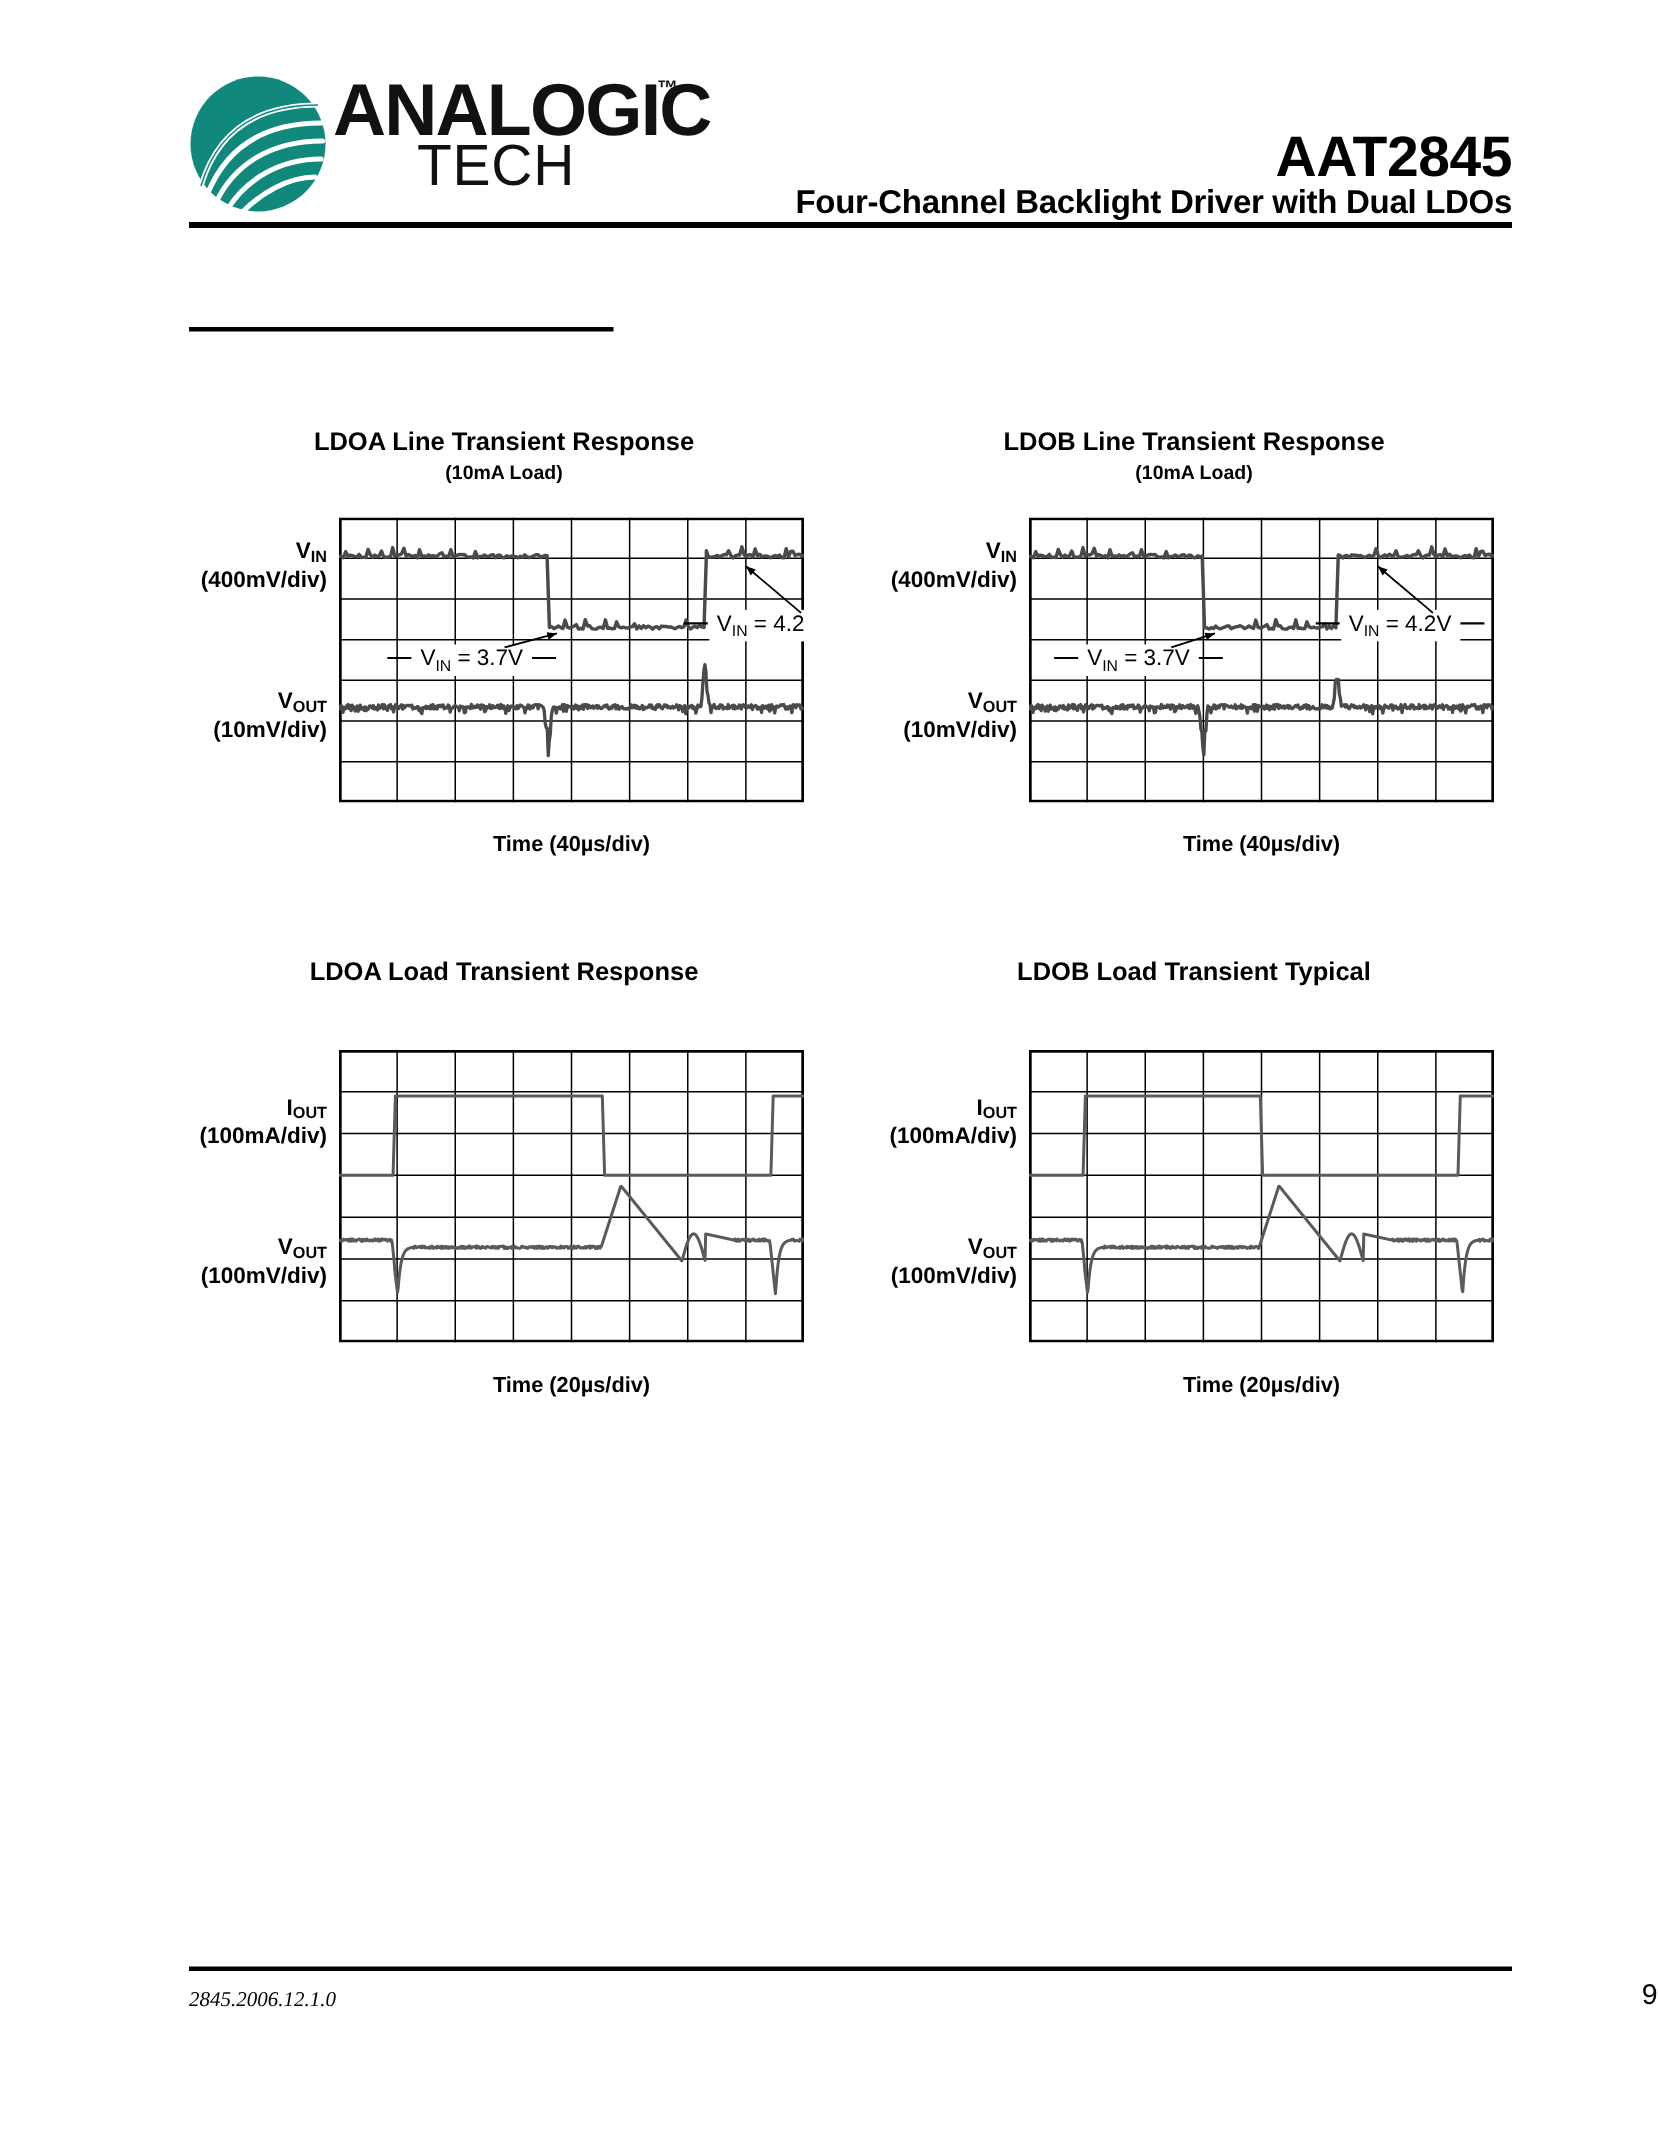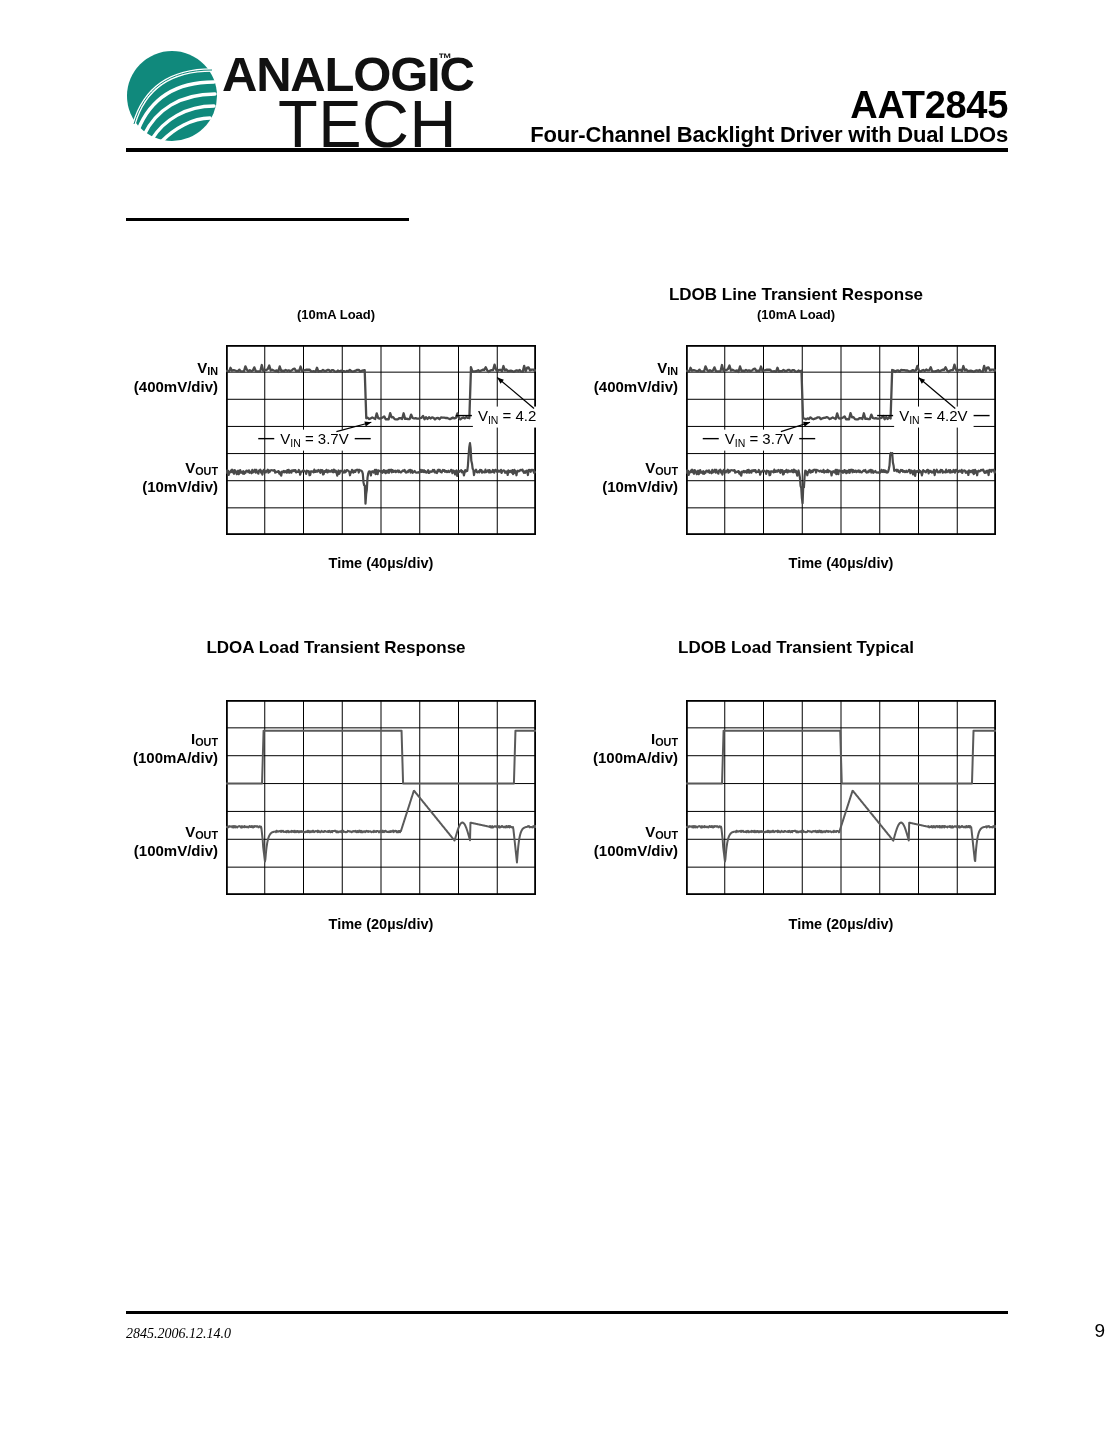--- a/index.html
+++ b/index.html
@@ -15,21 +15,21 @@
   .logo-mark{position:absolute;left:0px;top:8px;width:92px;height:92px;}
   .logo-word{position:absolute;left:96px;top:2px;width:240px;height:100px;}
   .wm-analogic{
     position:absolute;left:0;top:6px;
     font-size:49px;font-weight:bold;letter-spacing:-1.2px;
     font-family:"Liberation Sans",sans-serif;color:#111;line-height:1;
   }
   .wm-tm{position:absolute;left:216px;top:6px;font-size:14px;font-weight:bold;color:#111;}
   .wm-tech{
     position:absolute;left:56px;top:48px;
-    font-size:65px;font-weight:normal;letter-spacing:0.5px;
+    font-size:38px;font-weight:normal;letter-spacing:0.5px;
     color:#111;line-height:1;
     -webkit-text-stroke:0px;
     transform:scaleY(1.02);
   }
   .hdr-part{
     position:absolute;right:0px;top:42px;
     font-size:38px;font-weight:bold;letter-spacing:-0.3px;color:#000;text-align:center;
   }
   .hdr-sub{
     position:absolute;right:0px;top:80px;
@@ -111,20 +111,21 @@
     </div>
 
     <div class="hdr-part">AAT2845</div>
     <div class="hdr-sub">Four-Channel Backlight Driver with Dual LDOs</div>
   </div>
   <div class="hdr-rule"></div>
 
   <div class="sec-underline"></div>
 
   <div class="chart-block" id="block0" style="left:126px;top:285px;width:420px;height:295px;">
+    <div class="ch-title">LDOA Line Transient Response</div>
     <div class="ch-sub">(10mA Load)</div>
     <div class="ylab" style="left:0px;top:74px;width:92px;">
       <div class="l1">V<sub>IN</sub></div>
       <div class="l2">(400mV/div)</div>
     </div>
     <div class="ylab" style="left:0px;top:174px;width:92px;">
       <div class="l1">V<sub>OUT</sub></div>
       <div class="l2">(10mV/div)</div>
     </div>
     <div class="scope" style="left:100px;top:60px;">
@@ -276,16 +277,16 @@
           </g>
           <rect x="0.9" y="0.9" width="308.2" height="193.2" fill="none" stroke="#000" stroke-width="1.8"></rect>
           <polyline points="0.00,83.57 1.50,83.57 3.00,83.57 4.50,83.57 6.01,83.57 7.51,83.57 9.01,83.57 10.51,83.57 12.01,83.57 13.51,83.57 15.02,83.57 16.52,83.57 18.02,83.57 19.52,83.57 21.02,83.57 22.52,83.57 24.02,83.57 25.53,83.57 27.03,83.57 28.53,83.57 30.03,83.57 31.53,83.57 33.03,83.57 34.54,83.57 36.04,83.57 36.04,83.57 37.59,30.64 37.59,30.64 39.08,30.64 40.58,30.64 42.07,30.64 43.57,30.64 45.06,30.64 46.56,30.64 48.05,30.64 49.55,30.64 51.05,30.64 52.54,30.64 54.04,30.64 55.53,30.64 57.03,30.64 58.52,30.64 60.02,30.64 61.51,30.64 63.01,30.64 64.50,30.64 66.00,30.64 67.49,30.64 68.99,30.64 70.49,30.64 71.98,30.64 73.48,30.64 74.97,30.64 76.47,30.64 77.96,30.64 79.46,30.64 80.95,30.64 82.45,30.64 83.94,30.64 85.44,30.64 86.93,30.64 88.43,30.64 89.92,30.64 91.42,30.64 92.92,30.64 94.41,30.64 95.91,30.64 97.40,30.64 98.90,30.64 100.39,30.64 101.89,30.64 103.38,30.64 104.88,30.64 106.37,30.64 107.87,30.64 109.36,30.64 110.86,30.64 112.36,30.64 113.85,30.64 115.35,30.64 116.84,30.64 118.34,30.64 119.83,30.64 121.33,30.64 122.82,30.64 124.32,30.64 125.81,30.64 127.31,30.64 128.80,30.64 130.30,30.64 131.79,30.64 133.29,30.64 134.79,30.64 136.28,30.64 137.78,30.64 139.27,30.64 140.77,30.64 142.26,30.64 143.76,30.64 145.25,30.64 146.75,30.64 148.24,30.64 149.74,30.64 151.23,30.64 152.73,30.64 154.22,30.64 154.22,30.64 155.77,83.57 155.77,83.57 157.27,83.57 158.77,83.57 160.26,83.57 161.76,83.57 163.26,83.57 164.75,83.57 166.25,83.57 167.75,83.57 169.24,83.57 170.74,83.57 172.24,83.57 173.73,83.57 175.23,83.57 176.73,83.57 178.22,83.57 179.72,83.57 181.22,83.57 182.71,83.57 184.21,83.57 185.71,83.57 187.20,83.57 188.70,83.57 190.20,83.57 191.69,83.57 193.19,83.57 194.69,83.57 196.18,83.57 197.68,83.57 199.17,83.57 200.67,83.57 202.17,83.57 203.66,83.57 205.16,83.57 206.66,83.57 208.15,83.57 209.65,83.57 211.15,83.57 212.64,83.57 214.14,83.57 215.64,83.57 217.13,83.57 218.63,83.57 220.13,83.57 221.62,83.57 223.12,83.57 224.62,83.57 226.11,83.57 227.61,83.57 229.11,83.57 230.60,83.57 232.10,83.57 233.60,83.57 235.09,83.57 236.59,83.57 238.09,83.57 239.58,83.57 241.08,83.57 242.57,83.57 244.07,83.57 245.57,83.57 247.06,83.57 248.56,83.57 250.06,83.57 251.55,83.57 253.05,83.57 254.55,83.57 256.04,83.57 257.54,83.57 259.04,83.57 260.53,83.57 262.03,83.57 263.53,83.57 265.02,83.57 266.52,83.57 268.02,83.57 269.51,83.57 271.01,83.57 272.51,83.57 274.00,83.57 275.50,83.57 277.00,83.57 278.49,83.57 279.99,83.57 281.49,83.57 282.98,83.57 284.48,83.57 285.98,83.57 285.98,83.57 287.52,30.64 287.52,30.64 289.02,30.64 290.52,30.64 292.02,30.64 293.52,30.64 295.02,30.64 296.51,30.64 298.01,30.64 299.51,30.64 301.01,30.64 302.51,30.64 304.01,30.64 305.50,30.64 307.00,30.64 308.50,30.64 310.00,30.64" fill="none" stroke="#5a5a5a" stroke-width="2" stroke-linejoin="round" stroke-linecap="round"></polyline>
           <polyline points="0.00,126.84 0.44,126.95 0.89,126.93 1.33,127.36 1.77,127.51 2.21,127.34 2.66,126.59 3.10,126.06 3.54,126.73 3.99,126.76 4.43,126.61 4.87,126.25 5.31,126.32 5.76,126.50 6.20,127.36 6.64,127.06 7.09,125.97 7.53,127.54 7.97,126.98 8.41,127.26 8.86,125.92 9.30,126.49 9.74,127.42 10.19,126.49 10.63,127.22 11.07,127.03 11.51,127.39 11.96,126.43 12.40,126.43 12.84,126.23 13.29,126.34 13.73,126.04 14.17,126.67 14.61,127.18 15.06,127.58 15.50,126.24 15.94,127.50 16.39,127.03 16.83,126.26 17.27,126.51 17.71,127.14 18.16,127.32 18.60,126.01 19.04,126.29 19.49,127.06 19.93,127.04 20.37,127.26 20.81,126.64 21.26,127.11 21.70,126.77 22.14,127.08 22.59,127.41 23.03,126.45 23.47,126.24 23.91,125.94 24.36,126.89 24.80,126.70 25.24,126.99 25.69,126.06 26.13,127.16 26.57,126.24 27.01,127.53 27.46,126.95 27.90,126.21 28.34,126.96 28.79,125.95 29.23,126.11 29.67,126.29 30.11,126.62 30.56,126.72 31.00,125.99 31.44,126.55 31.89,126.53 32.33,127.38 32.77,126.93 33.21,126.28 33.66,126.48 34.10,126.52 34.54,127.57 34.99,126.61 35.43,128.30 35.87,132.44 36.31,136.58 36.76,140.72 37.20,147.22 37.64,150.82 38.09,154.42 38.53,158.02 38.97,161.62 39.41,159.03 39.86,153.73 40.30,149.44 40.74,145.98 41.19,143.17 41.63,140.90 42.07,139.07 42.51,137.59 42.96,136.39 43.40,135.42 43.84,134.63 44.29,134.00 44.73,133.48 45.17,133.07 45.61,132.73 46.06,132.46 46.50,132.24 46.94,132.06 47.39,131.92 47.83,131.80 48.27,131.71 48.71,131.63 49.16,131.57 49.60,131.52 50.04,132.22 50.49,130.72 50.93,130.95 51.37,131.33 51.81,131.77 52.26,131.59 52.70,131.26 53.14,131.34 53.59,130.93 54.03,131.37 54.47,131.79 54.91,130.80 55.36,131.84 55.80,130.75 56.24,131.38 56.69,131.58 57.13,130.88 57.57,131.94 58.01,131.68 58.46,131.63 58.90,131.93 59.34,131.91 59.79,131.83 60.23,131.14 60.67,132.30 61.11,131.89 61.56,131.56 62.00,130.77 62.44,131.36 62.89,132.26 63.33,131.71 63.77,131.68 64.21,131.41 64.66,131.70 65.10,132.08 65.54,130.88 65.99,131.03 66.43,131.62 66.87,131.15 67.31,131.59 67.76,132.05 68.20,130.89 68.64,132.26 69.09,130.84 69.53,131.87 69.97,132.17 70.41,131.84 70.86,130.97 71.30,131.71 71.74,131.05 72.19,132.16 72.63,132.13 73.07,131.25 73.51,132.20 73.96,131.86 74.40,131.28 74.84,131.15 75.29,131.92 75.73,131.15 76.17,131.45 76.61,131.83 77.06,131.62 77.50,132.26 77.94,131.69 78.39,132.25 78.83,132.30 79.27,132.23 79.71,131.57 80.16,131.57 80.60,132.04 81.04,132.12 81.49,130.82 81.93,132.02 82.37,131.87 82.81,130.86 83.26,132.28 83.70,132.17 84.14,131.20 84.59,131.76 85.03,132.18 85.47,131.37 85.91,131.20 86.36,130.79 86.80,131.91 87.24,130.77 87.69,131.02 88.13,132.14 88.57,131.79 89.01,131.54 89.46,131.10 89.90,131.16 90.34,131.15 90.79,131.52 91.23,130.67 91.67,132.14 92.11,130.66 92.56,131.88 93.00,131.14 93.44,131.33 93.89,132.05 94.33,132.30 94.77,131.54 95.21,131.41 95.66,130.82 96.10,131.77 96.54,131.47 96.99,131.79 97.43,132.02 97.87,132.08 98.31,131.04 98.76,130.90 99.20,131.01 99.64,131.40 100.09,131.43 100.53,131.76 100.97,131.82 101.41,131.36 101.86,132.02 102.30,130.91 102.74,131.84 103.19,131.49 103.63,130.84 104.07,131.72 104.51,132.26 104.96,131.53 105.40,132.01 105.84,131.02 106.29,132.24 106.73,130.99 107.17,131.18 107.61,130.94 108.06,130.86 108.50,130.76 108.94,131.09 109.39,130.69 109.83,130.83 110.27,132.30 110.71,132.09 111.16,131.36 111.60,132.32 112.04,131.57 112.49,132.30 112.93,131.82 113.37,131.46 113.81,131.66 114.26,131.33 114.70,131.62 115.14,132.23 115.59,130.83 116.03,132.20 116.47,131.29 116.91,130.87 117.36,130.86 117.80,131.93 118.24,131.81 118.69,131.76 119.13,131.86 119.57,132.15 120.01,132.19 120.46,132.08 120.90,132.03 121.34,131.88 121.79,130.84 122.23,131.01 122.67,131.27 123.11,131.13 123.56,131.65 124.00,131.53 124.44,131.38 124.89,131.90 125.33,131.71 125.77,132.27 126.21,131.79 126.66,131.21 127.10,131.30 127.54,131.42 127.99,131.12 128.43,131.60 128.87,131.42 129.31,130.87 129.76,131.60 130.20,132.22 130.64,132.07 131.09,130.95 131.53,130.91 131.97,132.23 132.41,131.94 132.86,132.03 133.30,130.65 133.74,130.99 134.19,131.63 134.63,132.20 135.07,130.90 135.51,132.26 135.96,131.22 136.40,132.07 136.84,132.31 137.29,131.89 137.73,131.35 138.17,131.28 138.61,131.16 139.06,132.21 139.50,132.13 139.94,131.11 140.39,130.84 140.83,131.33 141.27,131.05 141.71,131.73 142.16,131.03 142.60,131.83 143.04,131.27 143.49,131.51 143.93,131.21 144.37,131.25 144.81,131.63 145.26,132.29 145.70,132.11 146.14,131.89 146.59,131.56 147.03,131.94 147.47,132.15 147.91,130.73 148.36,131.84 148.80,131.57 149.24,131.34 149.69,131.16 150.13,132.01 150.57,131.21 151.01,130.94 151.46,130.94 151.90,131.16 152.34,131.15 152.79,132.25 153.23,132.24 153.67,130.80 154.11,129.42 154.56,128.04 155.00,126.67 155.44,125.29 155.89,123.92 156.33,122.54 156.77,121.16 157.21,119.79 157.66,118.41 158.10,117.03 158.54,115.66 158.99,114.28 159.43,112.90 159.87,111.53 160.31,110.15 160.76,108.77 161.20,107.40 161.64,106.02 162.09,104.64 162.53,103.27 162.97,101.89 163.41,100.52 163.86,99.14 164.30,97.76 164.74,96.39 165.19,95.01 165.63,93.63 166.07,92.26 166.51,90.88 166.96,90.95 167.40,91.49 167.84,92.04 168.29,92.58 168.73,93.13 169.17,93.67 169.61,94.22 170.06,94.77 170.50,95.31 170.94,95.86 171.39,96.40 171.83,96.95 172.27,97.49 172.71,98.04 173.16,98.59 173.60,99.13 174.04,99.68 174.49,100.22 174.93,100.77 175.37,101.31 175.81,101.86 176.26,102.41 176.70,102.95 177.14,103.50 177.59,104.04 178.03,104.59 178.47,105.14 178.91,105.68 179.36,106.23 179.80,106.77 180.24,107.32 180.69,107.86 181.13,108.41 181.57,108.96 182.01,109.50 182.46,110.05 182.90,110.59 183.34,111.14 183.79,111.68 184.23,112.23 184.67,112.78 185.11,113.32 185.56,113.87 186.00,114.41 186.44,114.96 186.89,115.50 187.33,116.05 187.77,116.60 188.21,117.14 188.66,117.69 189.10,118.23 189.54,118.78 189.99,119.33 190.43,119.87 190.87,120.42 191.31,120.96 191.76,121.51 192.20,122.05 192.64,122.60 193.09,123.15 193.53,123.69 193.97,124.24 194.41,124.78 194.86,125.33 195.30,125.87 195.74,126.42 196.19,126.97 196.63,127.51 197.07,128.06 197.51,128.60 197.96,129.15 198.40,129.69 198.84,130.24 199.29,130.79 199.73,131.33 200.17,131.88 200.61,132.42 201.06,132.97 201.50,133.52 201.94,134.06 202.39,134.61 202.83,135.15 203.27,135.70 203.71,136.24 204.16,136.79 204.60,137.34 205.04,137.88 205.49,138.43 205.93,138.97 206.37,139.52 206.81,140.06 207.26,140.61 207.70,139.26 208.14,137.65 208.59,136.06 209.03,134.51 209.47,133.01 209.91,131.57 210.36,130.20 210.80,128.92 211.24,127.73 211.69,126.65 212.13,125.68 212.57,124.83 213.01,124.11 213.46,123.52 213.90,123.07 214.34,122.76 214.79,122.60 215.23,122.58 215.67,122.71 216.11,122.98 216.56,123.40 217.00,123.95 217.44,124.64 217.89,125.46 218.33,126.40 218.77,127.45 219.21,128.61 219.66,129.87 220.10,131.22 220.54,132.64 220.99,134.13 221.43,135.67 221.87,137.25 222.31,138.85 222.76,140.48 223.20,122.66 223.64,122.75 224.09,122.85 224.53,122.94 224.97,123.04 225.41,123.13 225.86,123.23 226.30,123.32 226.74,123.42 227.19,123.51 227.63,123.61 228.07,123.71 228.51,123.80 228.96,123.90 229.40,123.99 229.84,124.09 230.29,124.18 230.73,124.28 231.17,124.37 231.61,124.47 232.06,124.57 232.50,124.66 232.94,124.76 233.39,124.85 233.83,124.95 234.27,125.04 234.71,125.14 235.16,125.23 235.60,125.33 236.04,125.42 236.49,125.52 236.93,125.62 237.37,125.71 237.81,125.81 238.26,125.90 238.70,126.00 239.14,126.09 239.59,126.19 240.03,126.28 240.47,126.38 240.91,126.48 241.36,126.57 241.80,126.67 242.24,126.05 242.69,126.88 243.13,127.39 243.57,127.36 244.01,126.54 244.46,126.70 244.90,126.93 245.34,126.46 245.79,125.94 246.23,127.38 246.67,127.51 247.11,126.62 247.56,126.01 248.00,126.54 248.44,127.26 248.89,126.22 249.33,127.55 249.77,127.21 250.21,126.18 250.66,126.11 251.10,125.92 251.54,126.35 251.99,127.13 252.43,126.22 252.87,126.81 253.31,125.96 253.76,127.47 254.20,127.45 254.64,126.17 255.09,126.80 255.53,126.20 255.97,127.58 256.41,126.04 256.86,126.69 257.30,126.75 257.74,126.02 258.19,127.50 258.63,126.02 259.07,126.52 259.51,126.30 259.96,126.88 260.40,126.74 260.84,126.83 261.29,127.40 261.73,126.46 262.17,126.73 262.61,126.80 263.06,126.37 263.50,126.87 263.94,125.97 264.39,126.85 264.83,127.55 265.27,127.55 265.71,126.31 266.16,126.10 266.60,127.54 267.04,127.07 267.49,127.27 267.93,126.45 268.37,126.47 268.81,126.20 269.26,126.70 269.70,126.24 270.14,126.59 270.59,126.23 271.03,127.45 271.47,126.49 271.91,127.20 272.36,126.28 272.80,127.32 273.24,126.14 273.69,127.58 274.13,127.53 274.57,126.90 275.01,126.99 275.46,126.17 275.90,126.62 276.34,125.99 276.79,126.98 277.23,127.21 277.67,127.25 278.11,126.77 278.56,127.16 279.00,126.66 279.44,127.41 279.89,127.36 280.33,126.07 280.77,127.03 281.21,127.28 281.66,126.36 282.10,127.00 282.54,126.02 282.99,126.18 283.43,127.46 283.87,125.98 284.31,126.11 284.76,127.01 285.20,127.11 285.64,130.89 286.09,135.03 286.53,139.17 286.97,143.31 287.41,147.44 287.86,151.58 288.30,155.72 288.74,159.86 289.19,161.08 289.63,154.48 290.07,149.14 290.51,144.82 290.96,141.32 291.40,138.50 291.84,136.21 292.29,134.37 292.73,132.87 293.17,131.66 293.61,130.68 294.06,129.89 294.50,129.25 294.94,128.74 295.39,128.32 295.83,127.98 296.27,127.71 296.71,127.49 297.16,127.31 297.60,127.16 298.04,127.04 298.49,126.95 298.93,126.87 299.37,126.81 299.81,126.76 300.26,126.23 300.70,127.58 301.14,126.72 301.59,126.74 302.03,126.16 302.47,126.58 302.91,126.10 303.36,126.50 303.80,127.44 304.24,127.05 304.69,126.97 305.13,126.95 305.57,127.17 306.01,127.26 306.46,127.13 306.90,127.47 307.34,126.10 307.79,126.55 308.23,126.38 308.67,126.36 309.11,127.22 309.56,126.05 310.00,126.32" fill="none" stroke="#5a5a5a" stroke-width="2" stroke-linejoin="round" stroke-linecap="round"></polyline>
         </svg>
     </div>
     <div class="ch-xlabel" style="top:278px;left:100px;width:310px;">Time (20µs/div)</div>
   </div>
 
   <div class="ftr-rule"></div>
-  <div class="ftr-left">2845.2006.12.14.0</div>
+  <div class="ftr-left">2845.2006.12.1.0</div>
   <div class="ftr-right">9</div>
 
 </div>
 
 </body></html>

